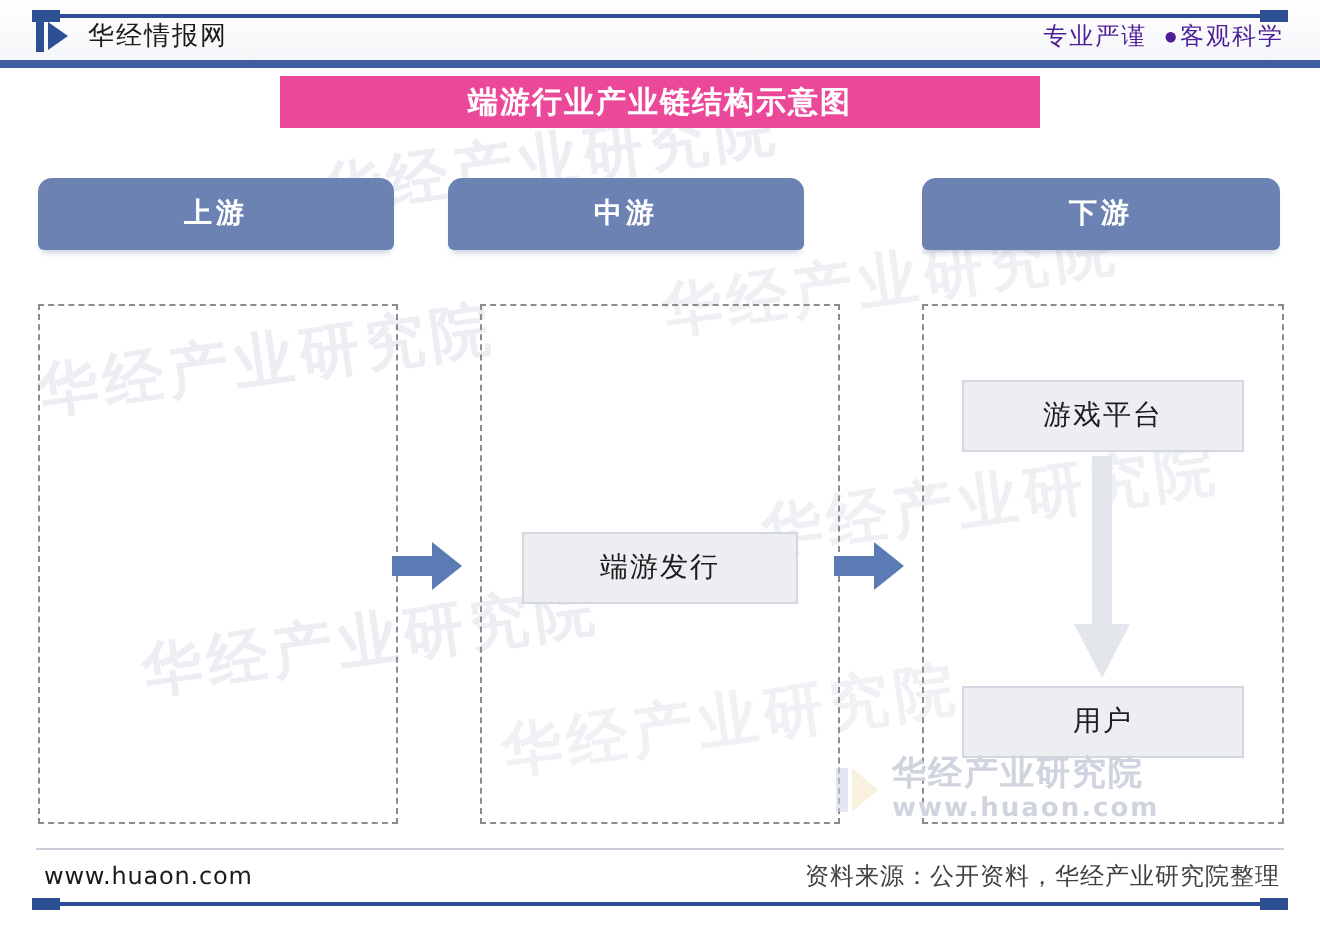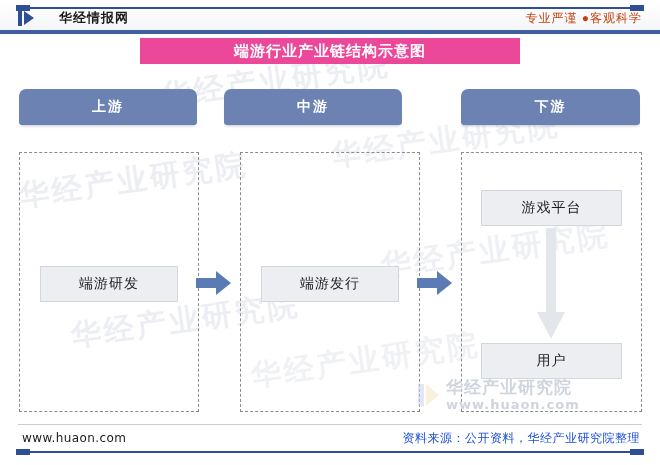--- a/index.html
+++ b/index.html
@@ -45,38 +45,38 @@
     content:"";position:absolute;left:-14px;top:-2px;width:14px;height:6px;background:#2e4f93;
   }
   .topline-top:after{
     content:"";position:absolute;right:-14px;top:-2px;width:14px;height:6px;background:#2e4f93;
   }
   .topbar-bottom{
     position:absolute;left:0;top:30px;width:660px;height:4px;
     background:#3f5fa0;z-index:4;
   }
   .brand{
-    position:absolute;left:18px;top:9px;display:flex;align-items:center;gap:25px;z-index:5;font-weight:bold;
+    position:absolute;left:18px;top:9px;display:flex;align-items:center;gap:10px;z-index:5;
   }
   .brand-ico{
     display:inline-block;width:16px;height:15px;position:relative;
   }
   .brand-ico .b1{position:absolute;left:0;top:0;width:4px;height:15px;background:#2e4f93;}
   .brand-ico .b2{
     position:absolute;left:6px;top:0;width:0;height:0;
     border-top:7.5px solid transparent;border-bottom:7.5px solid transparent;
     border-left:10px solid #2e4f93;
   }
   .brand-txt{
     font-size:13px;color:#1b1b1b;letter-spacing:1px;
     font-family:"DejaVu Sans","Liberation Sans",sans-serif;
   }
   .slogan{
-    position:absolute;right:18px;top:10px;font-size:12px;color:#c2410c;letter-spacing:1px;z-index:5;
-    font-family:Liberation Sans, sans-serif;
+    position:absolute;right:18px;top:10px;font-size:12px;color:#4c1d95;letter-spacing:1px;z-index:5;
+    font-family:Liberation Mono, monospace;
   }
 
   
   .title-bar{
     position:absolute;left:140px;top:38px;width:380px;height:26px;
     background:#ec4899;z-index:3;
     display:flex;align-items:center;justify-content:center;
   }
   .title-txt{
     color:#ffffff;font-size:15px;font-weight:bold;letter-spacing:1px;
@@ -167,21 +167,21 @@
     content:"";position:absolute;left:-14px;top:-2px;width:14px;height:6px;background:#2e4f93;
   }
   .foot-line-bot:after{
     content:"";position:absolute;right:-14px;top:-2px;width:14px;height:6px;background:#2e4f93;
   }
   .foot-left{
     position:absolute;left:22px;top:431px;font-size:12px;color:#1b1b1b;letter-spacing:.4px;z-index:5;
     font-family:"DejaVu Sans","Liberation Sans",sans-serif;
   }
   .foot-right{
-    position:absolute;right:20px;top:430px;font-size:12px;color:#1d4ed8;letter-spacing:.5px;z-index:5;
+    position:absolute;right:20px;top:430px;font-size:12px;color:#404040;letter-spacing:.5px;z-index:5;
     font-family:Liberation Sans, sans-serif;
   }
 </style>
 </head>
 <body>
 
 <div id="page">
 
   <div class="wm-layer">
     <div class="wm wm1">华经产业研究院</div>
@@ -218,23 +218,20 @@
       <span>中游</span>
     </div>
     <div class="col-head head-down">
       <span>下游</span>
     </div>
 
     <div class="panel panel-up"></div>
     <div class="panel panel-mid"></div>
     <div class="panel panel-down"></div>
 
-    <div class="node node-rd">
-      <span>端游研发</span>
-    </div>
     <div class="node node-plat">
       <span>游戏平台</span>
     </div>
     <div class="node node-pub">
       <span>端游发行</span>
     </div>
     <div class="node node-user">
       <span>用户</span>
     </div>
 

